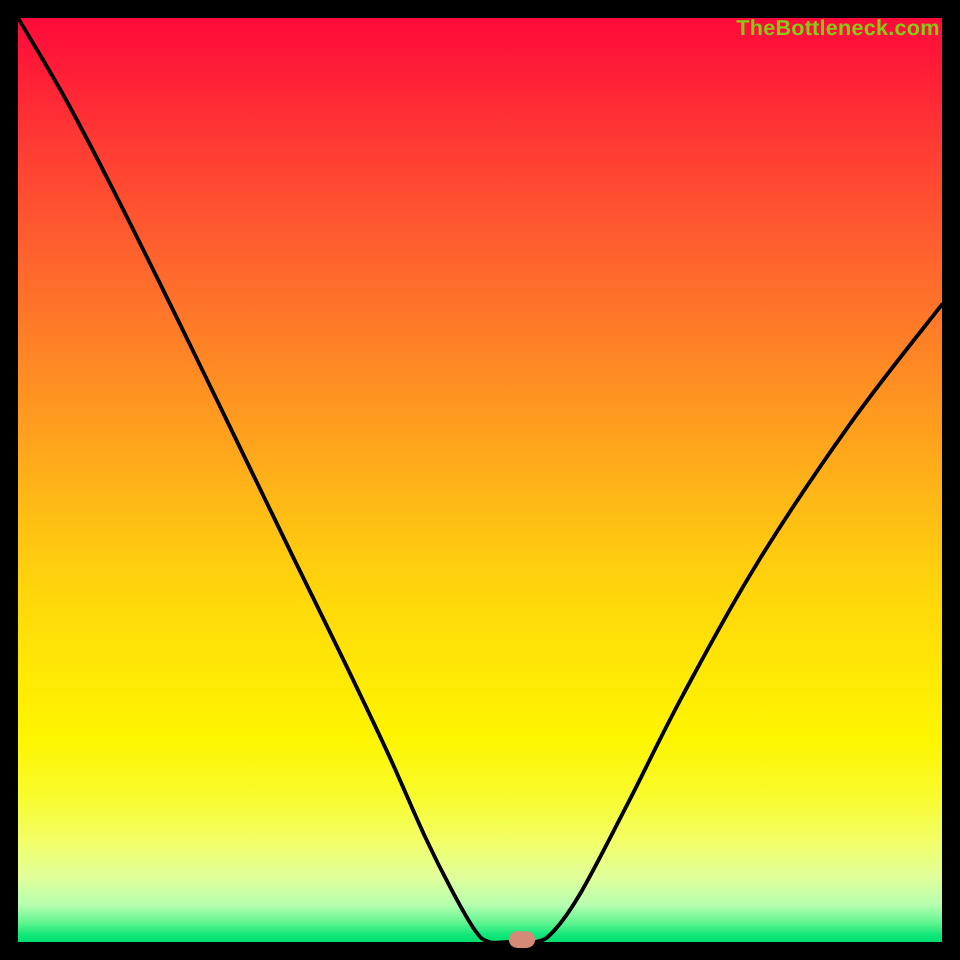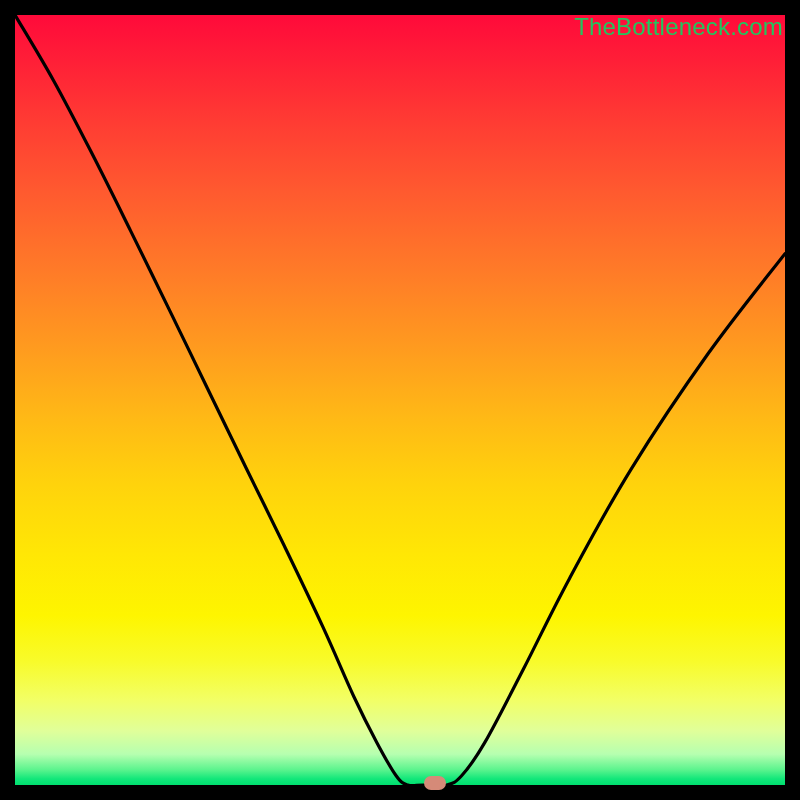--- a/index.html
+++ b/index.html
@@ -43,24 +43,24 @@
       #b6ffb0 96%,
       #5cf48e 98%,
       #12e77a 99.2%,
       #00df6f 100%
     );
   }
   .attrib {
     position: absolute;
     top: -2px;
     right: 2px;
-    color: #22c55e;
-    font-size: 24px;
+    color: #84cc16;
+    font-size: 18px;
     letter-spacing: 0.2px;
-    font-weight: 400;
+    font-weight: 700;
   }
   svg.curve {
     position: absolute;
     left: 0;
     top: 0;
     width: 770px;
     height: 770px;
   }
   .marker {
     position: absolute;

